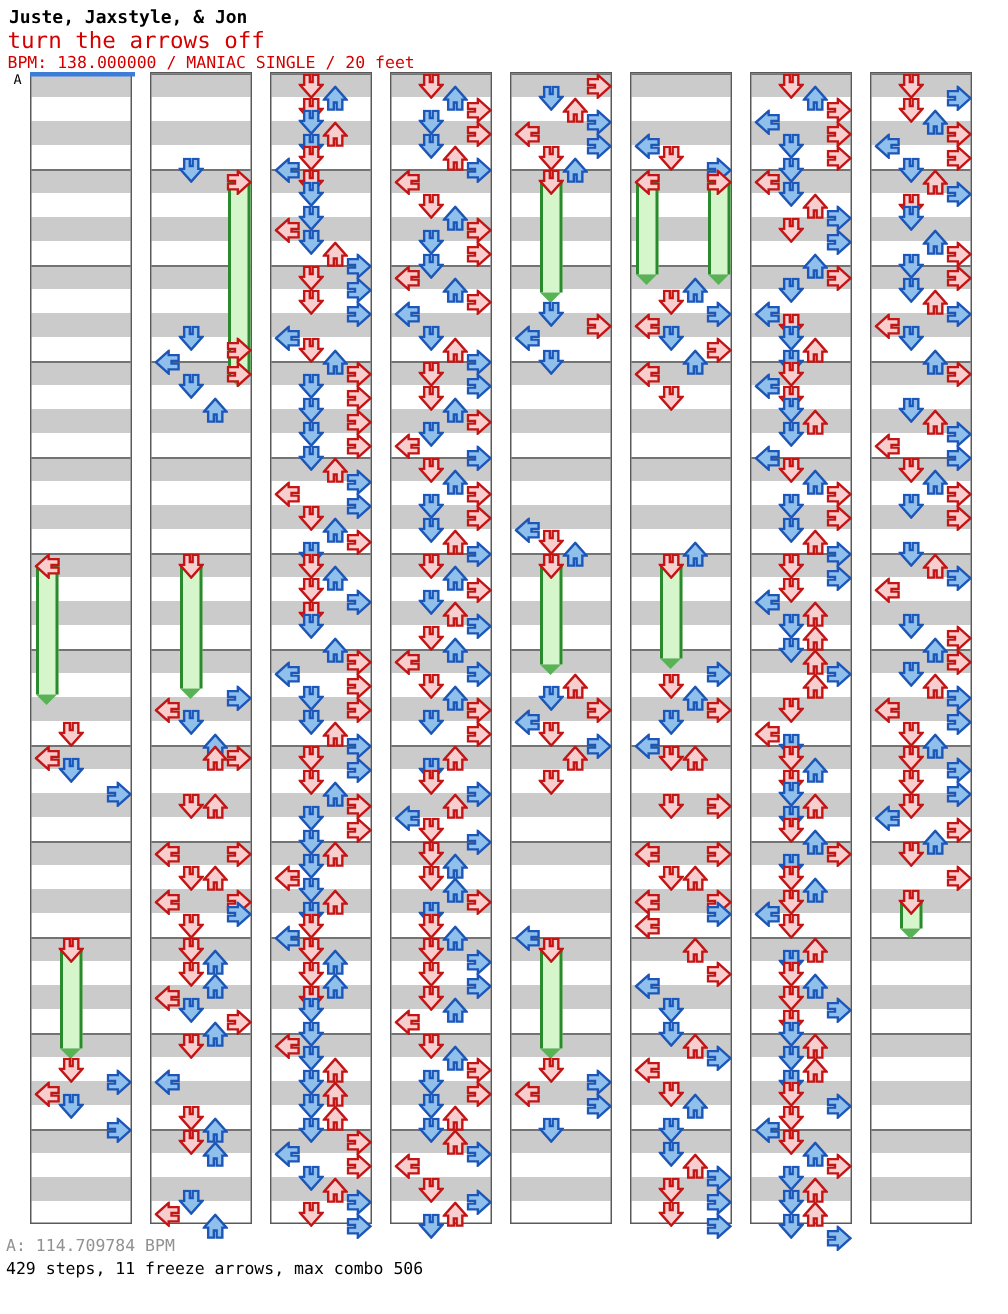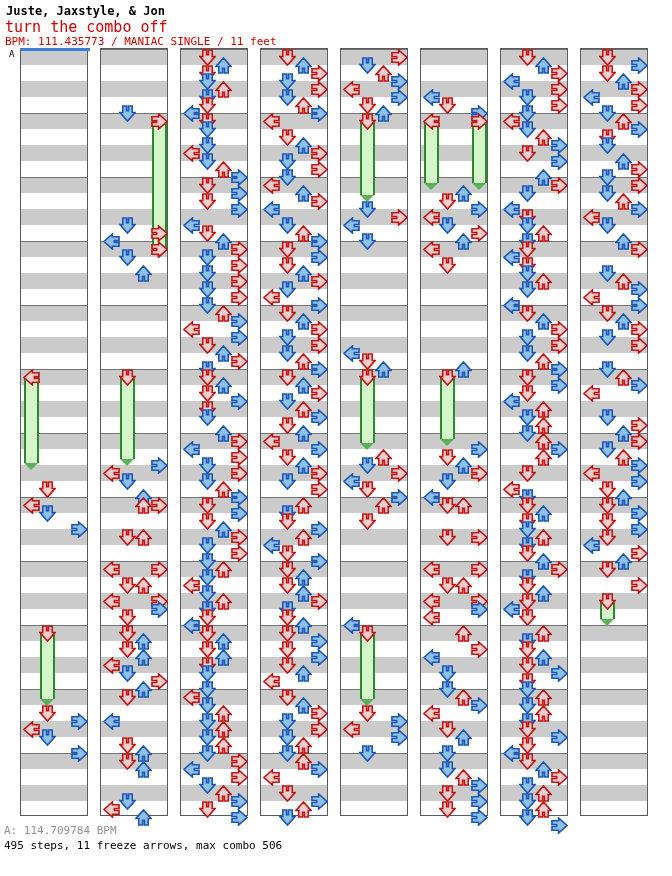--- a/index.html
+++ b/index.html
@@ -28,22 +28,22 @@
            border-left:7.5px solid transparent;border-right:7.5px solid transparent;
            border-top:7px solid #59b356;}
   .ftr-bpm{position:absolute;left:4px;top:824px;font-size:11px;color:#929292;white-space:pre;}
   .ftr-stats{position:absolute;left:4px;top:839px;font-size:11px;color:#000;white-space:pre;}
 </style>
 </head>
 <body>
 
 <div>
   <div class="hdr-artist">Juste, Jaxstyle, &amp; Jon</div>
-  <div class="hdr-title">turn the combo off</div>
-  <div class="hdr-meta">BPM: 111.435773 / MANIAC SINGLE / 11 feet</div>
+  <div class="hdr-title">turn the arrows off</div>
+  <div class="hdr-meta">BPM: 138.000000 / MANIAC SINGLE / 20 feet</div>
 </div>
 
 <div class="marker-label">A</div>
 
 <div id="chart">
     <div class="col" style="left: 20px; top: 48px;">
       <div class="marker-line" style="background: rgb(59, 125, 216);"></div>
       <div class="fz-body" style="left: 2.5px; top: 328px; height: 86px;"></div>
       <div class="fz-tail" style="left: 2.5px; top: 414px;"></div>
       <div class="fz-body" style="left: 18.5px; top: 584px; height: 66px;"></div>
@@ -2427,13 +2427,13 @@
       </div>
       <div class="note rot-down" style="left: 17.5px; top: 543.5px;">
         <svg viewBox="0 0 18 18" width="17" height="17">
           <path d="M4,1 H8 V6 H10 V1 H14 V8 H17 L9,17 L1,8 H4 Z" fill="#f7cdcd" stroke="#c41414" stroke-width="1.7" stroke-linejoin="miter"></path>
         </svg>
       </div>
     </div>
   </div>
 
 <div class="ftr-bpm">A: 114.709784 BPM</div>
-<div class="ftr-stats">495 steps, 11 freeze arrows, max combo 506</div>
+<div class="ftr-stats">429 steps, 11 freeze arrows, max combo 506</div>
 
 </body></html>

